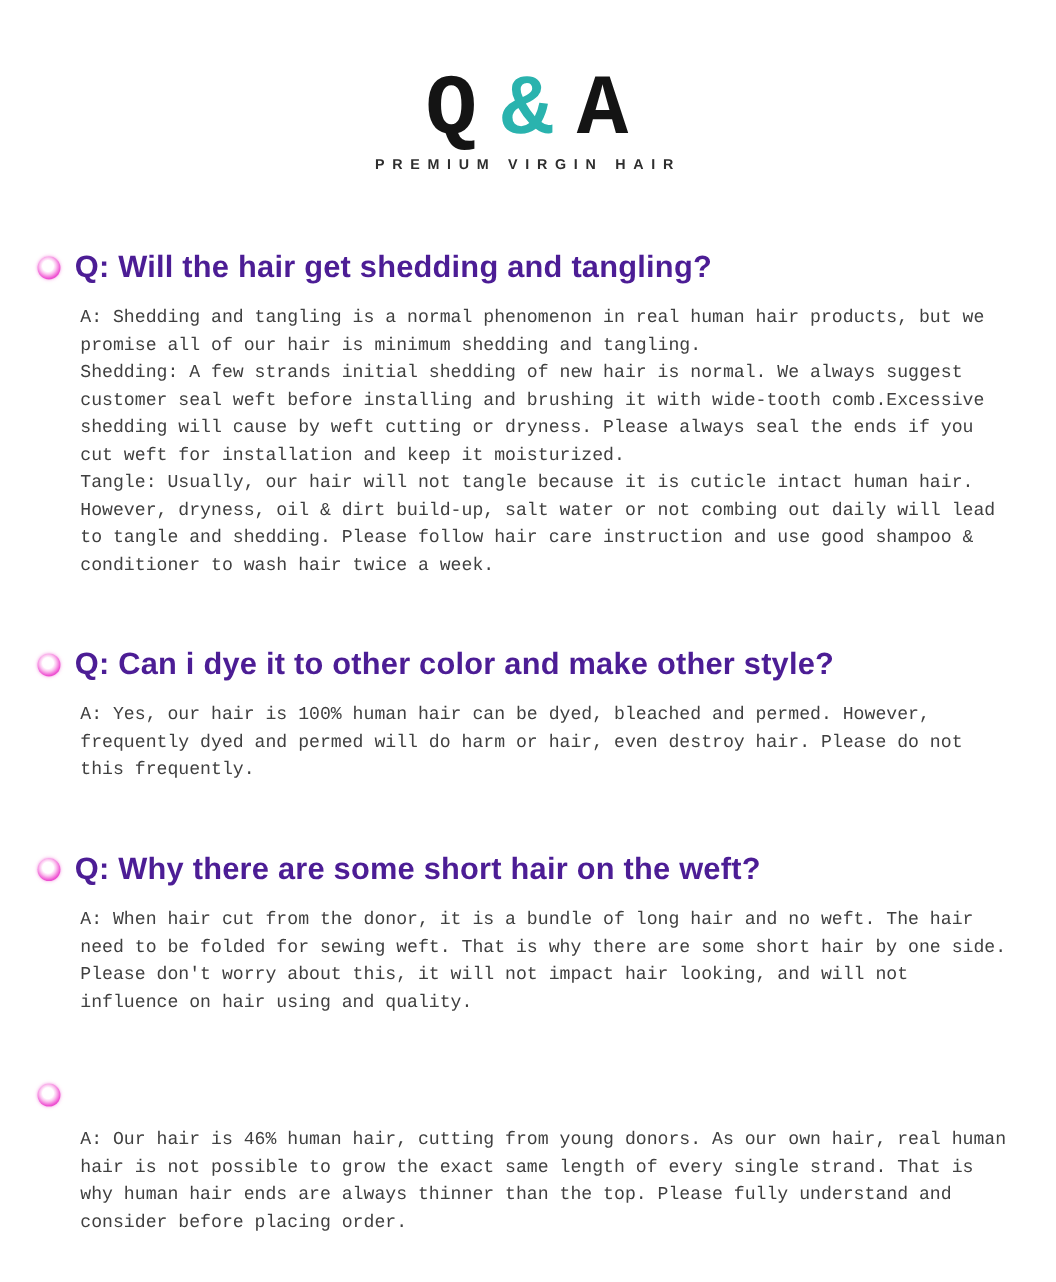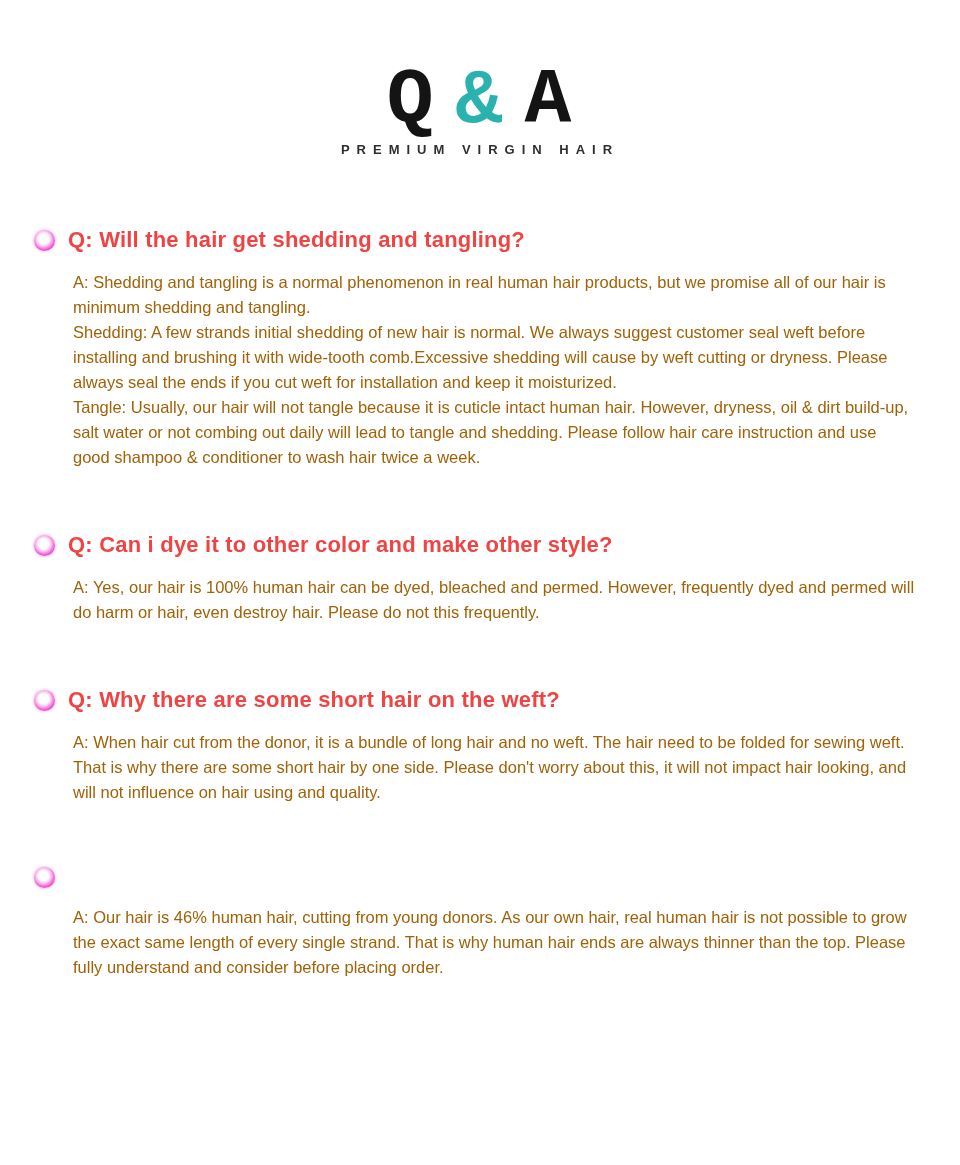--- a/index.html
+++ b/index.html
@@ -64,30 +64,31 @@
     margin-right: 13px;
     background: radial-gradient(circle at 46% 42%,
       #ffffff 0%, #ffffff 30%,
       #fbc4ef 45%,
       #ef52d2 68%,
       #e138c3 85%,
       #d934ba 100%);
     box-shadow: 0 0 3px rgba(233, 64, 199, 0.55);
   }
   .question-text {
-    font-size: 22px;
+    font-size: 28px;
     font-weight: bold;
-    color: #ef4444;
+    color: #4c1d95;
     letter-spacing: 0.2px;
   }
   .answer {
     margin: 17px 0 0 39px;
     font-size: 16.5px;
     line-height: 25px;
-    color: #a16207;
+    color: #404040;
+    font-family: Liberation Mono, monospace;
   }
   .answer p {
     margin: 0;
   }
 </style>
 </head>
 <body>
 
 <div class="page">
 

